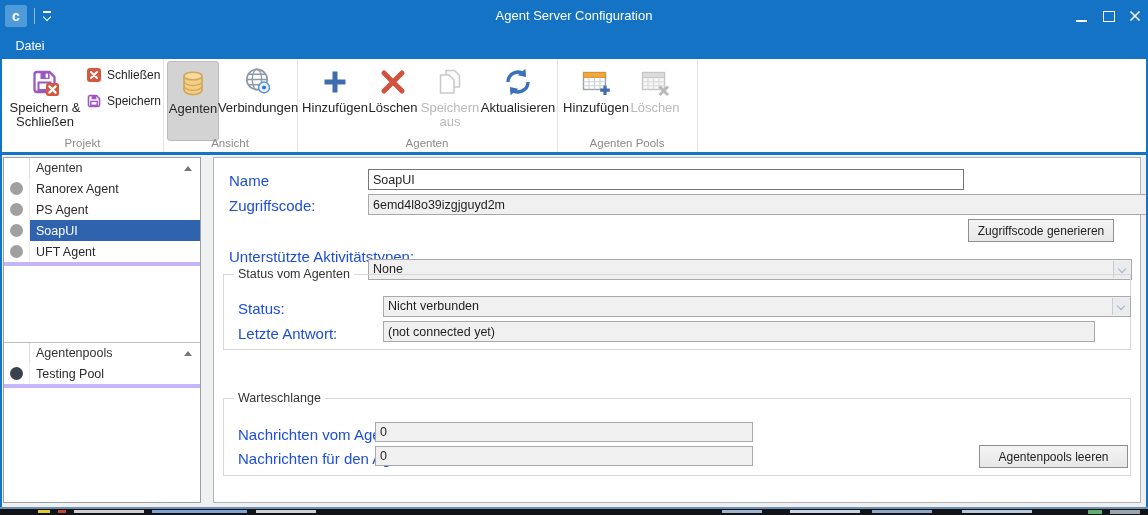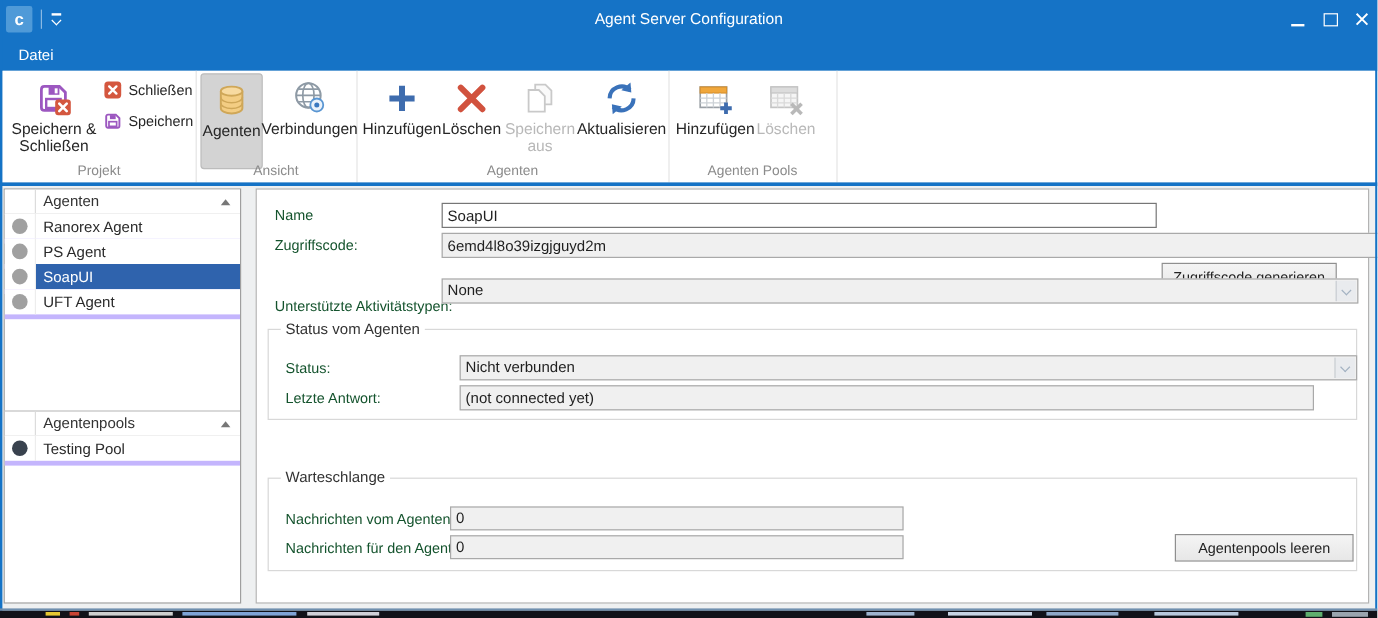--- a/index.html
+++ b/index.html
@@ -47,21 +47,21 @@
   .sort-up{width:0;height:0;border-left:4px solid transparent;border-right:4px solid transparent;border-bottom:5px solid #777;margin-right:8px;}
   .lrow{position:absolute;left:0;right:0;height:21px;display:flex;align-items:stretch;border-bottom:4px solid #c4b5fd;cursor:pointer;background:#fff;}
   .lrow .ind{width:25px;border-right:1px solid #ededed;display:flex;align-items:center;justify-content:center;}
   .dot{width:13px;height:13px;border-radius:50%;background:#a0a0a0;}
   .dot.dark{background:#39424e;}
   .lrow .ncell{flex:1;display:flex;align-items:center;padding-left:6px;font-size:12.5px;color:#2b2b2b;}
   .lrow.selected .ncell{background:#2f63ad;color:#fff;}
 
   
   .form-panel{position:absolute;left:211px;top:2px;width:928px;height:346px;background:#fff;border:1px solid #b3b3b3;box-sizing:border-box;}
-  .flabel{position:absolute;font-size:12px;color:#14532d;white-space:nowrap;}
+  .flabel{position:absolute;font-size:15px;color:#1d4ed8;white-space:nowrap;}
   .tbox{position:absolute;box-sizing:border-box;height:21px;border:1px solid #767676;background:#fff;font-family:"Liberation Sans",sans-serif;font-size:12.5px;color:#1f1f1f;padding:0 4px;}
   .tbox.ro{background:#f0f0f0;border-color:#a9a9a9;}
   .combo{position:absolute;box-sizing:border-box;height:21px;border:1px solid #a9a9a9;background:#f0f0f0;}
   .combo .cval{position:absolute;left:4px;top:0;line-height:19px;font-size:12.5px;color:#1f1f1f;}
   .dd-arrow{position:absolute;right:1px;top:1px;bottom:1px;width:16px;background:#e9ebee;border-left:1px solid #c9cdd1;}
   .dd-arrow:after{content:"";position:absolute;left:4.5px;top:5px;width:5px;height:5px;border-right:1.6px solid #a3b2c2;border-bottom:1.6px solid #a3b2c2;transform:rotate(45deg);}
   .btn{position:absolute;box-sizing:border-box;background:linear-gradient(#f4f4f4,#e7e7e7);border:1px solid #8f8f8f;font-size:12px;color:#222;display:flex;align-items:center;justify-content:center;cursor:pointer;}
   .gbox{position:absolute;border:1px solid #d8d8d8;box-sizing:border-box;}
   .gbox .legend{position:absolute;top:-8px;left:10px;background:#fff;padding:0 4px;font-size:12.5px;color:#333;white-space:nowrap;}
 
@@ -286,21 +286,21 @@
       <input class="tbox" style="left: 154px; top: 11px; width: 596px;" value="SoapUI">
 
       <span class="flabel" style="left:15px;top:39px;text-align:right;">Zugriffscode:</span>
       <input class="tbox ro" style="left: 154px; top: 36px; width: 868px;" readonly="" value="6emd4l8o39izgjguyd2m">
 
       <div class="btn" style="left:754px;top:61px;width:146px;height:23px;">
         <span>Zugriffscode generieren</span>
       </div>
 
       <span class="flabel" style="left:15px;top:90px;">Unterstützte Aktivitätstypen:</span>
-      <div class="combo" style="left:154px;top:74px;width:764px;">
+      <div class="combo" style="left:154px;top:101px;width:764px;">
         <span class="cval">None</span>
         <span class="dd-arrow"></span>
       </div>
 
       <div class="gbox" style="left:9px;top:116px;width:908px;height:76px;">
         <span class="legend">Status vom Agenten</span>
         <span class="flabel" style="left:14px;top:25px;">Status:</span>
         <div class="combo" style="left:159px;top:21px;width:748px;">
           <span class="cval">Nicht verbunden</span>
           <span class="dd-arrow"></span>

